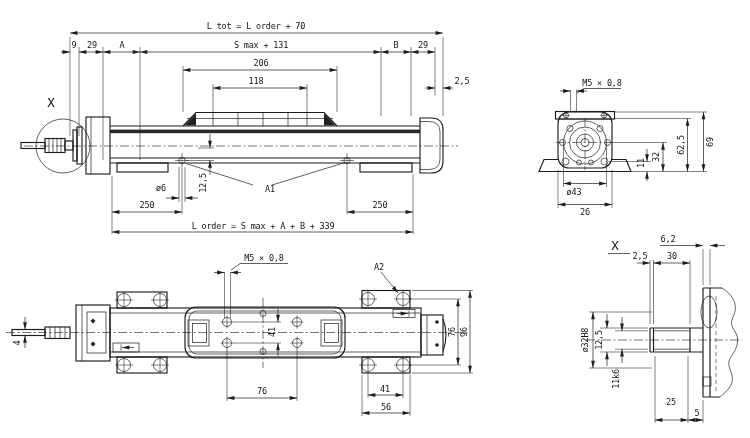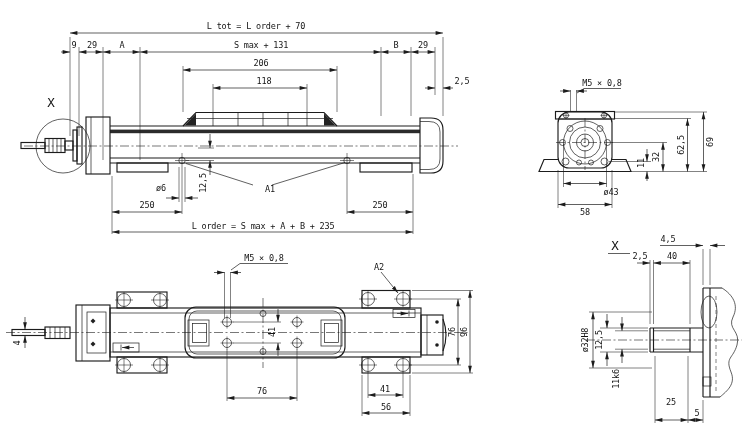--- a/index.html
+++ b/index.html
@@ -252,52 +252,52 @@
 <div>
 
   <span class="lbl" style="left:256px;top:26px">L tot = L order + 70</span>
   <span class="lbl" style="left:74px;top:45px">9</span>
   <span class="lbl" style="left:92px;top:45px">29</span>
   <span class="lbl" style="left:122px;top:45px">A</span>
   <span class="lbl" style="left:261px;top:45px">S max + 131</span>
   <span class="lbl" style="left:396px;top:45px">B</span>
   <span class="lbl" style="left:423px;top:45px">29</span>
   <span class="lbl" style="left:261px;top:63px">206</span>
-  <span class="lbl" style="left:264px;top:81px">118</span>
+  <span class="lbl" style="left:256px;top:81px">118</span>
   <span class="lbl" style="left:462px;top:81px">2,5</span>
   <span class="lbl big" style="left:51px;top:103px">X</span>
   <span class="lbl" style="left:161px;top:188px">ø6</span>
   <span class="lbl rot" style="left:203px;top:183px">12,5</span>
   <span class="lbl" style="left:270px;top:189px">A1</span>
   <span class="lbl" style="left:147px;top:205px">250</span>
   <span class="lbl" style="left:380px;top:205px">250</span>
-  <span class="lbl" style="left:263px;top:226px">L order = S max + A + B + 235</span>
+  <span class="lbl" style="left:263px;top:226px">L order = S max + A + B + 339</span>
 
   <span class="lbl" style="left:602px;top:83px">M5 × 0,8</span>
   <span class="lbl rot" style="left:681px;top:145px">62,5</span>
   <span class="lbl rot" style="left:710px;top:142px">69</span>
   <span class="lbl rot" style="left:656px;top:157px">32</span>
   <span class="lbl rot" style="left:641px;top:163px">11</span>
-  <span class="lbl" style="left:611px;top:192px">ø43</span>
-  <span class="lbl" style="left:585px;top:212px">58</span>
+  <span class="lbl" style="left:574px;top:192px">ø43</span>
+  <span class="lbl" style="left:585px;top:212px">26</span>
 
   <span class="lbl" style="left:264px;top:258px">M5 × 0,8</span>
   <span class="lbl" style="left:379px;top:267px">A2</span>
   <span class="lbl rot" style="left:272px;top:332px">41</span>
   <span class="lbl" style="left:262px;top:391px">76</span>
   <span class="lbl rot" style="left:452px;top:332px">76</span>
   <span class="lbl rot" style="left:464px;top:332px">96</span>
   <span class="lbl" style="left:385px;top:389px">41</span>
   <span class="lbl" style="left:386px;top:407px">56</span>
   <span class="lbl rot" style="left:17px;top:343px">4</span>
 
   <span class="lbl big" style="left:615px;top:246px">X</span>
   <span class="lbl" style="left:640px;top:256px">2,5</span>
-  <span class="lbl" style="left:672px;top:256px">40</span>
-  <span class="lbl" style="left:668px;top:239px">4,5</span>
+  <span class="lbl" style="left:672px;top:256px">30</span>
+  <span class="lbl" style="left:668px;top:239px">6,2</span>
   <span class="lbl rot" style="left:585px;top:340px">ø32H8</span>
   <span class="lbl rot" style="left:599px;top:340px">12,5</span>
   <span class="lbl rot" style="left:616px;top:379px">11k6</span>
   <span class="lbl" style="left:671px;top:402px">25</span>
   <span class="lbl" style="left:697px;top:413px">5</span>
 </div>
 
 </div>
 
 </body></html>

